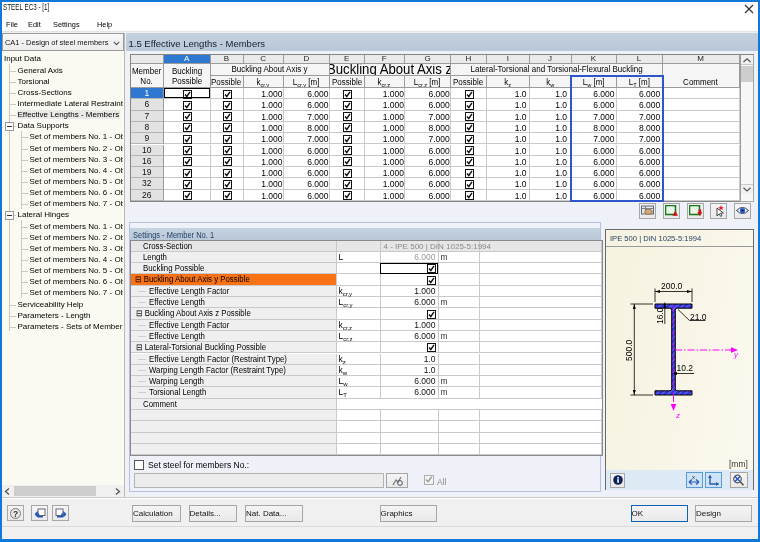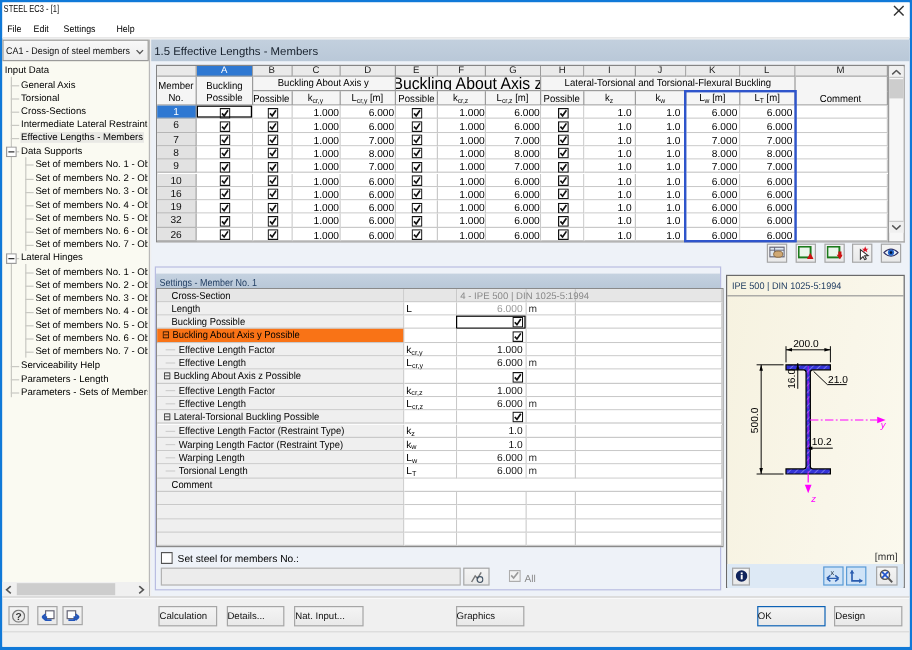--- a/index.html
+++ b/index.html
@@ -834,16 +834,16 @@
     <rect x="4" y="1" width="7" height="6.5" fill="#fff" stroke="#667"></rect>
     <path d="M9 8.7 L4.5 8.7 L4.5 6.2 L1.2 6.2 M1.2 6.2 L4 3.8 M1.2 6.2 L4 8.7" stroke="#2255bb" stroke-width="1.5" fill="none"></path>
   </svg>
 <div class="btn" style="left:52px;top:505px;width:17px;height:16px"></div>
 <svg class="abs" style="left:54.5px;top:507.5px" width="12" height="11">
     <rect x="1" y="1" width="7" height="6.5" fill="#fff" stroke="#667"></rect>
     <path d="M2 8.7 L7 8.7 L7 6.2 L10.8 6.2 M10.8 6.2 L8 3.8 M10.8 6.2 L8 8.7" stroke="#2255bb" stroke-width="1.5" fill="none"></path>
   </svg>
 <div class="btn" style="left:132px;top:505px;width:48.5px;height:16.5px;border-color:#a6a6a6;line-height:15px">Calculation</div>
 <div class="btn" style="left:188.5px;top:505px;width:48.5px;height:16.5px;border-color:#a6a6a6;line-height:15px">Details...</div>
-<div class="btn" style="left:245px;top:505px;width:58px;height:16.5px;border-color:#a6a6a6;line-height:15px">Nat. Input...</div>
+<div class="btn" style="left:245px;top:505px;width:58px;height:16.5px;border-color:#a6a6a6;line-height:15px">Nat. Data...</div>
 <div class="btn" style="left:379.5px;top:505px;width:57px;height:16.5px;border-color:#a6a6a6;line-height:15px">Graphics</div>
 <div class="btn" style="left:630.5px;top:505px;width:57px;height:16.5px;border-color:#0d62b5;line-height:15px">OK</div>
 <div class="btn" style="left:695px;top:505px;width:57px;height:16.5px;border-color:#a6a6a6;line-height:15px">Design</div>
 <div class="abs" style="left:2px;top:526px;width:756px;height:13px;background:#f0f0f0;border-top:1px solid #d9d9d9"></div>
 </body></html>

